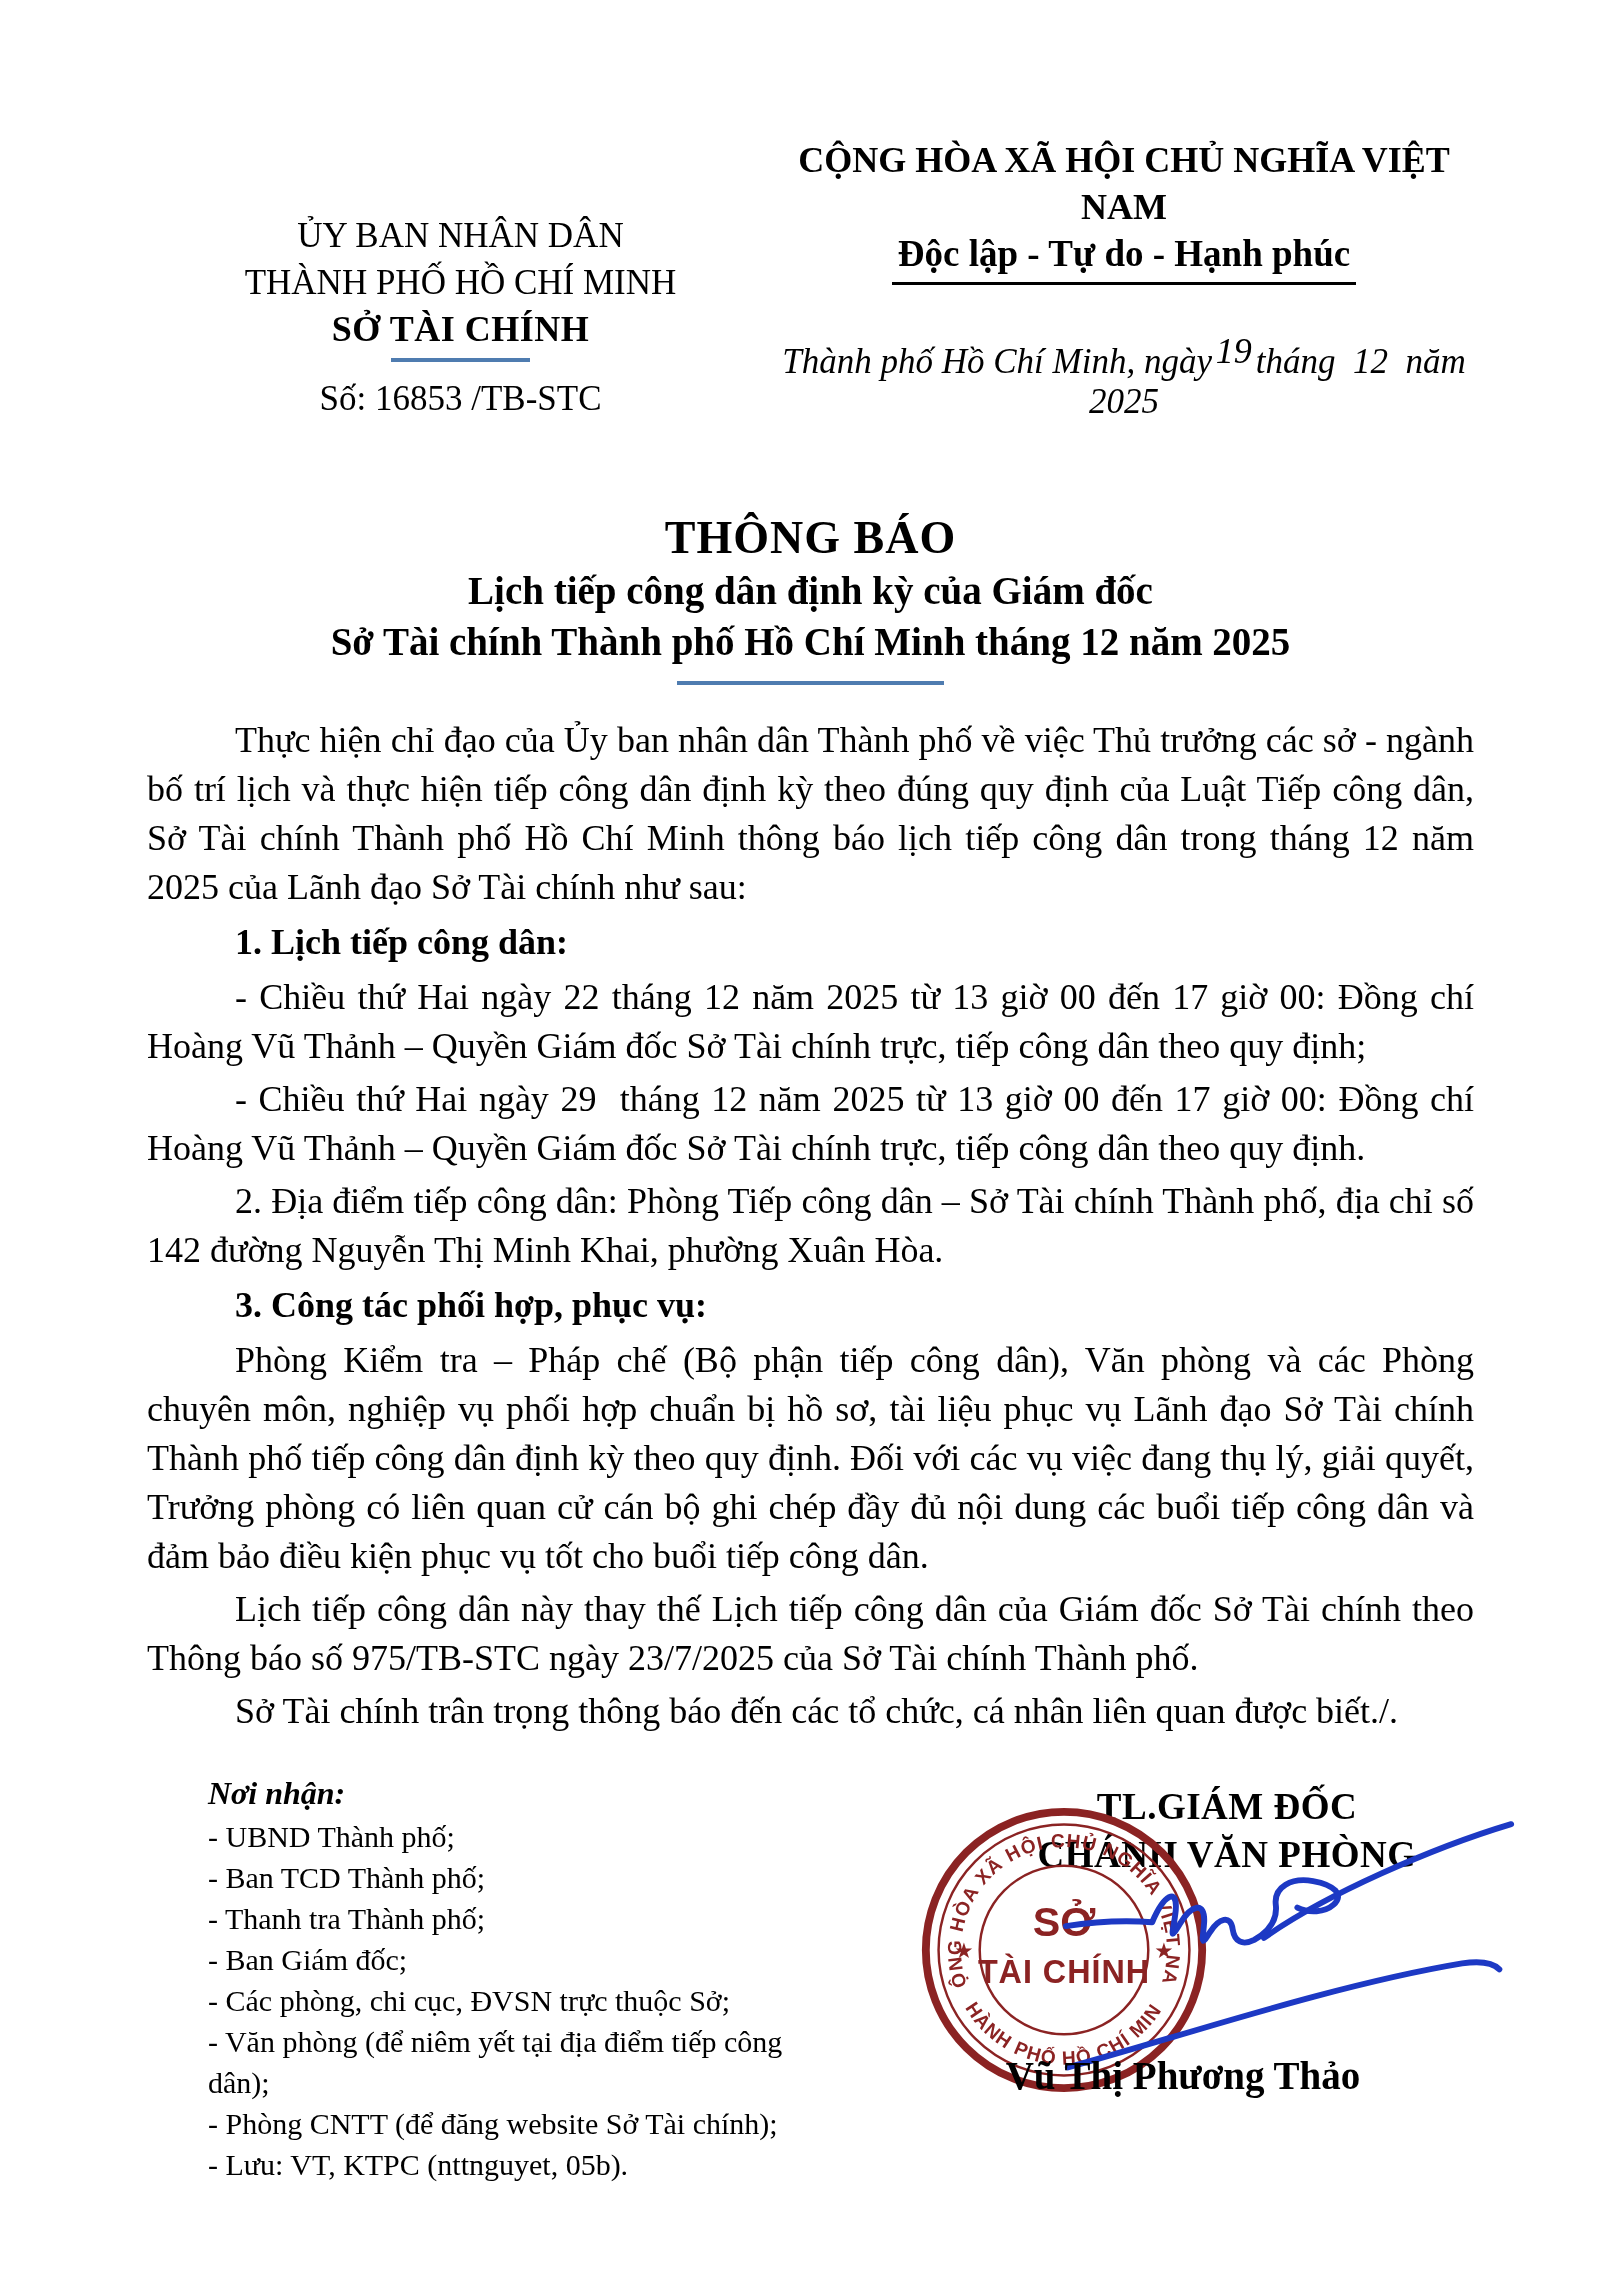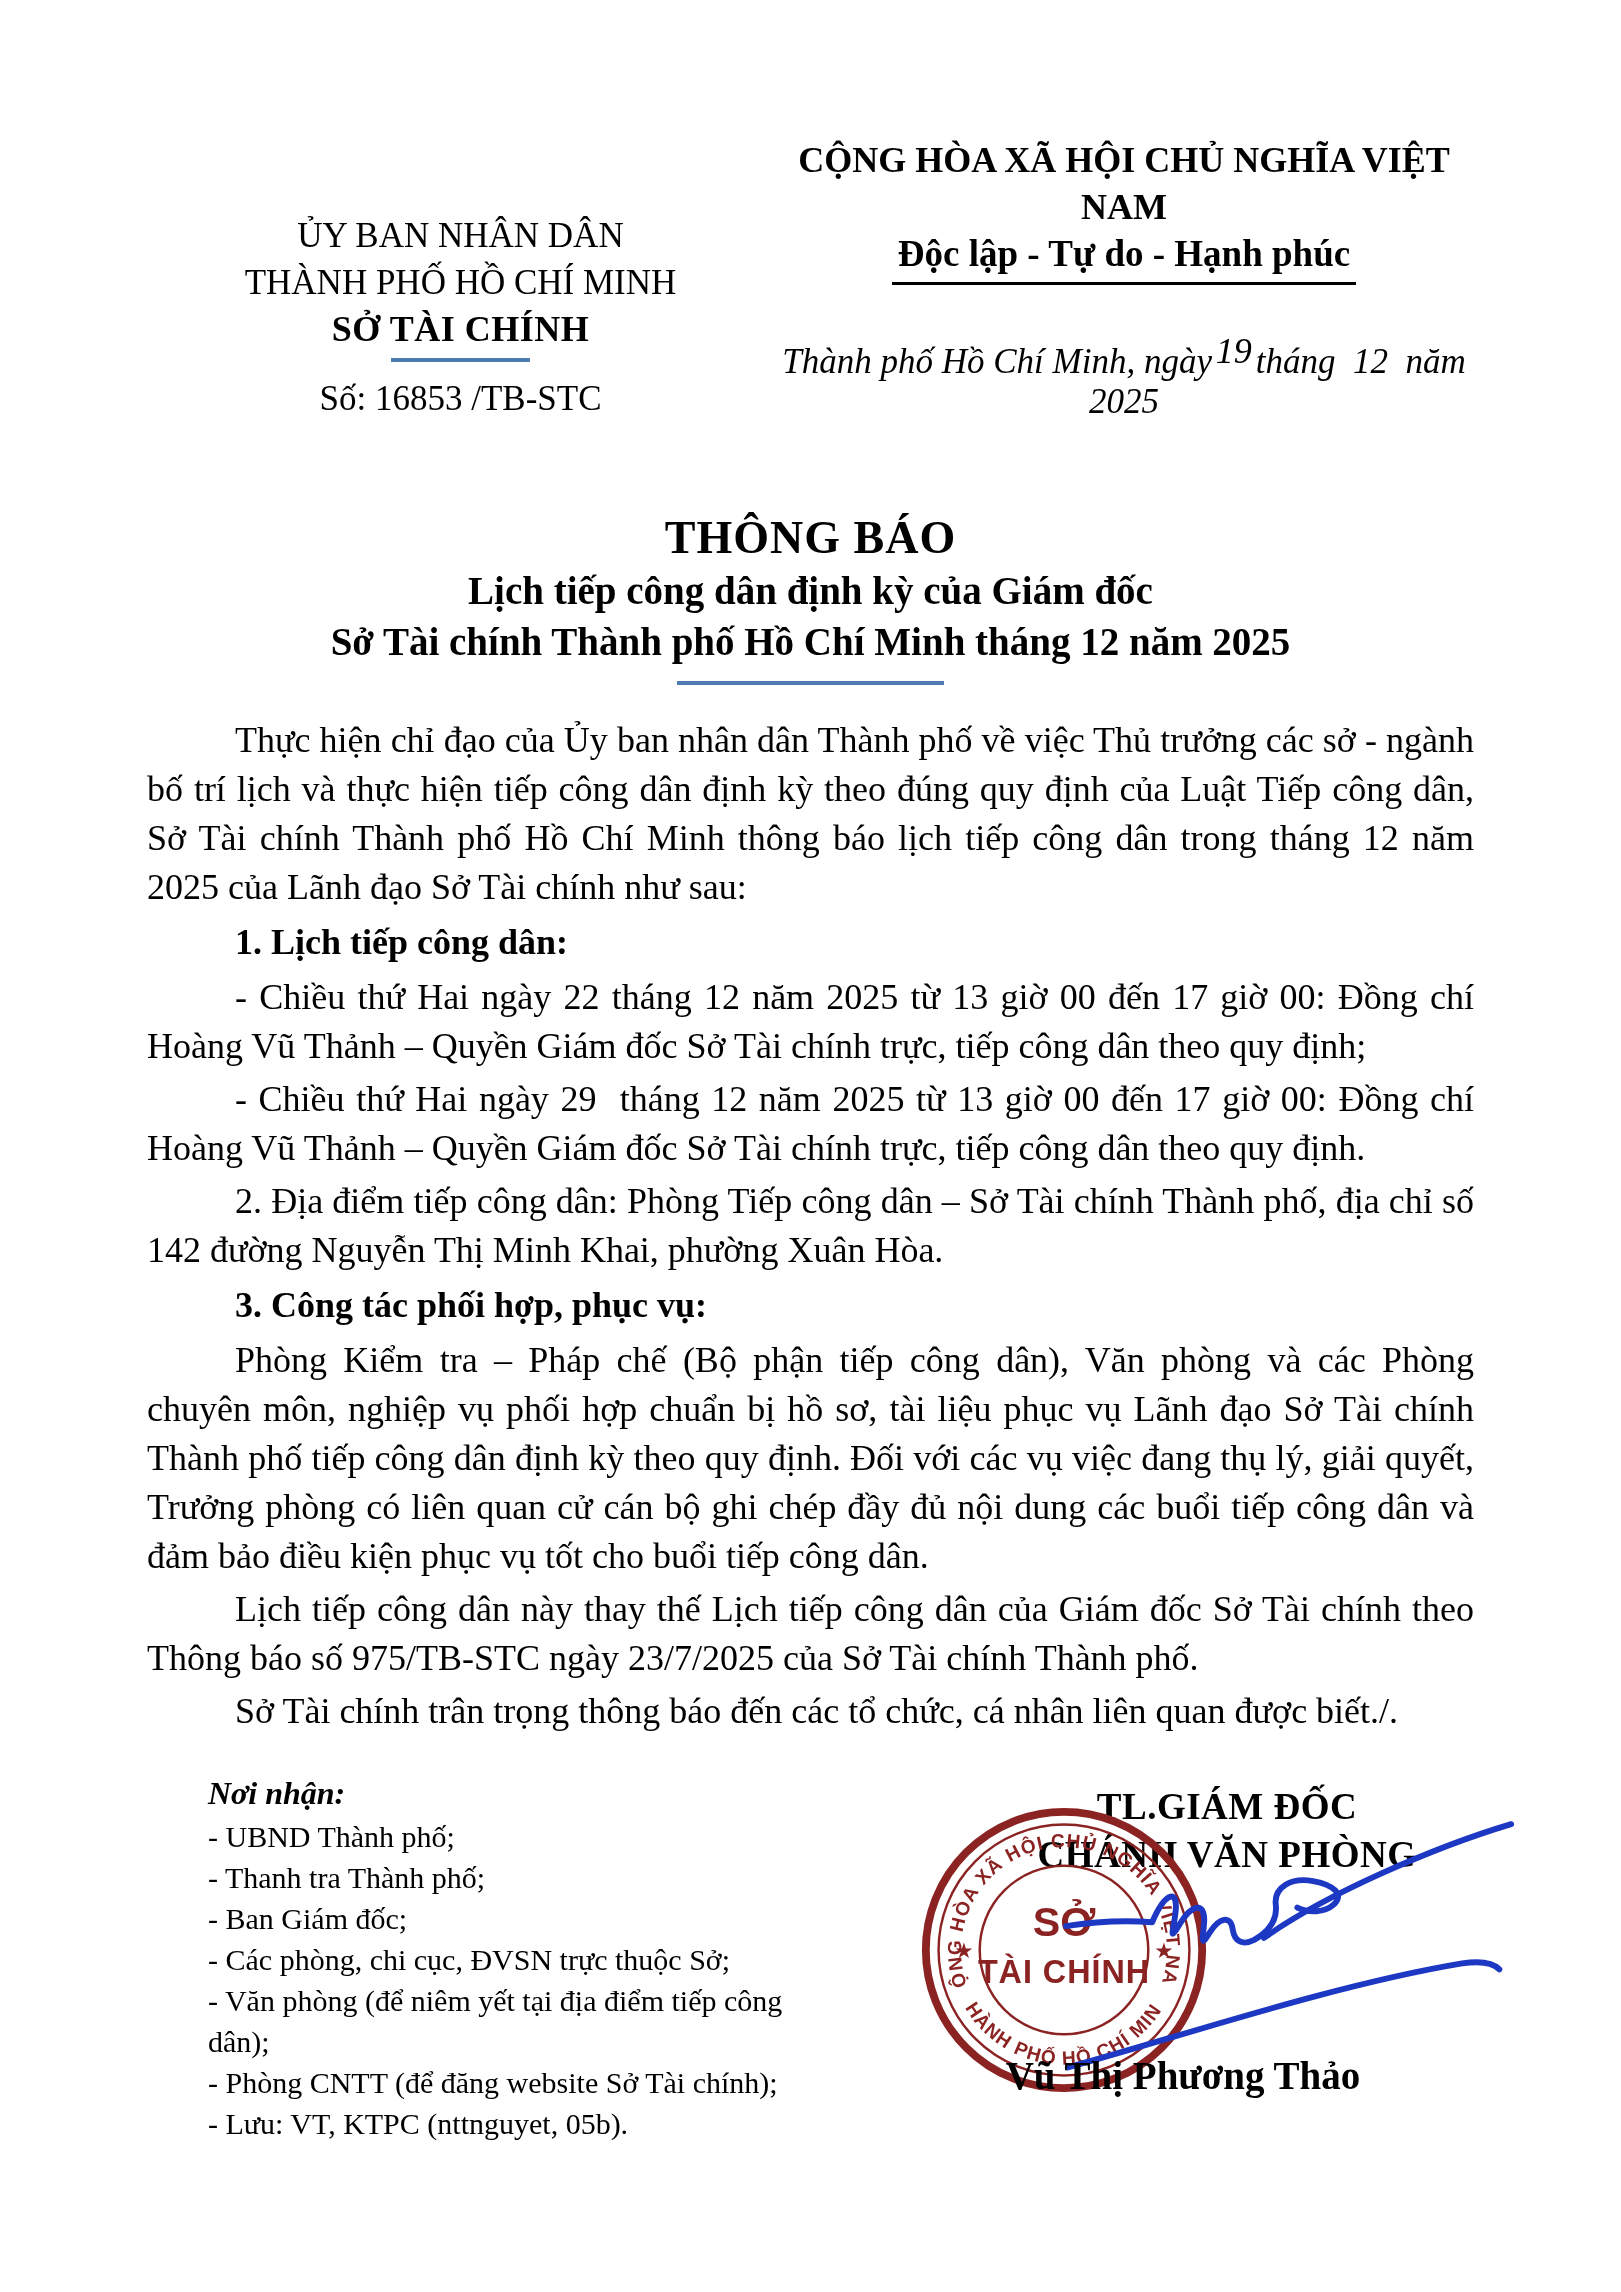--- a/index.html
+++ b/index.html
@@ -105,20 +105,21 @@
     <p class="body-h">3. Công tác phối hợp, phục vụ:</p>
     <p>Phòng Kiểm tra – Pháp chế (Bộ phận tiếp công dân), Văn phòng và các Phòng chuyên môn, nghiệp vụ phối hợp chuẩn bị hồ sơ, tài liệu phục vụ Lãnh đạo Sở Tài chính Thành phố tiếp công dân định kỳ theo quy định. Đối với các vụ việc đang thụ lý, giải quyết, Trưởng phòng có liên quan cử cán bộ ghi chép đầy đủ nội dung các buổi tiếp công dân và đảm bảo điều kiện phục vụ tốt cho buổi tiếp công dân.</p>
     <p>Lịch tiếp công dân này thay thế Lịch tiếp công dân của Giám đốc Sở Tài chính theo Thông báo số 975/TB-STC ngày 23/7/2025 của Sở Tài chính Thành phố.</p>
     <p>Sở Tài chính trân trọng thông báo đến các tổ chức, cá nhân liên quan được biết./.</p>
   </div>
 
   <div class="footer">
     <div class="footer-left">
       <div class="recipients-label">Nơi nhận:</div>
       <div>- UBND Thành phố;</div>
+      <div>- Ban TCD Thành phố;</div>
       <div>- Thanh tra Thành phố;</div>
       <div>- Ban Giám đốc;</div>
       <div>- Các phòng, chi cục, ĐVSN trực thuộc Sở;</div>
       <div>- Văn phòng (để niêm yết tại địa điểm tiếp công dân);</div>
       <div>- Phòng CNTT (để đăng website Sở Tài chính);</div>
       <div>- Lưu: VT, KTPC (nttnguyet, 05b).</div>
     </div>
 
     <div class="footer-right">
       <div class="sig-roles">

